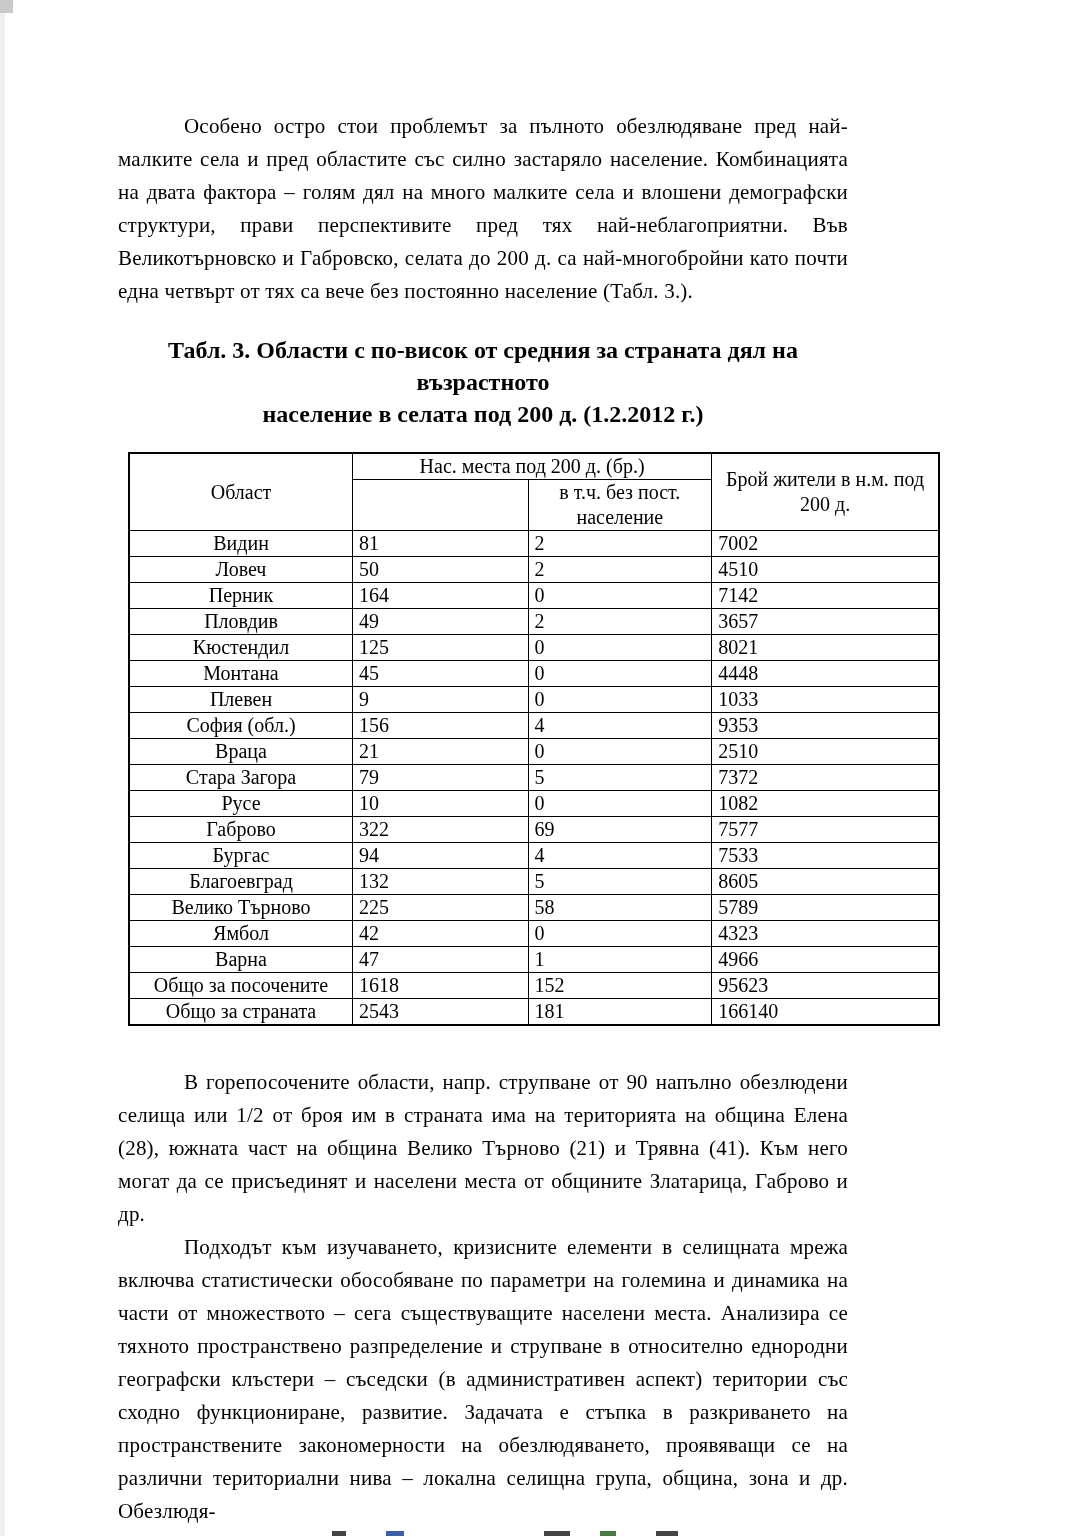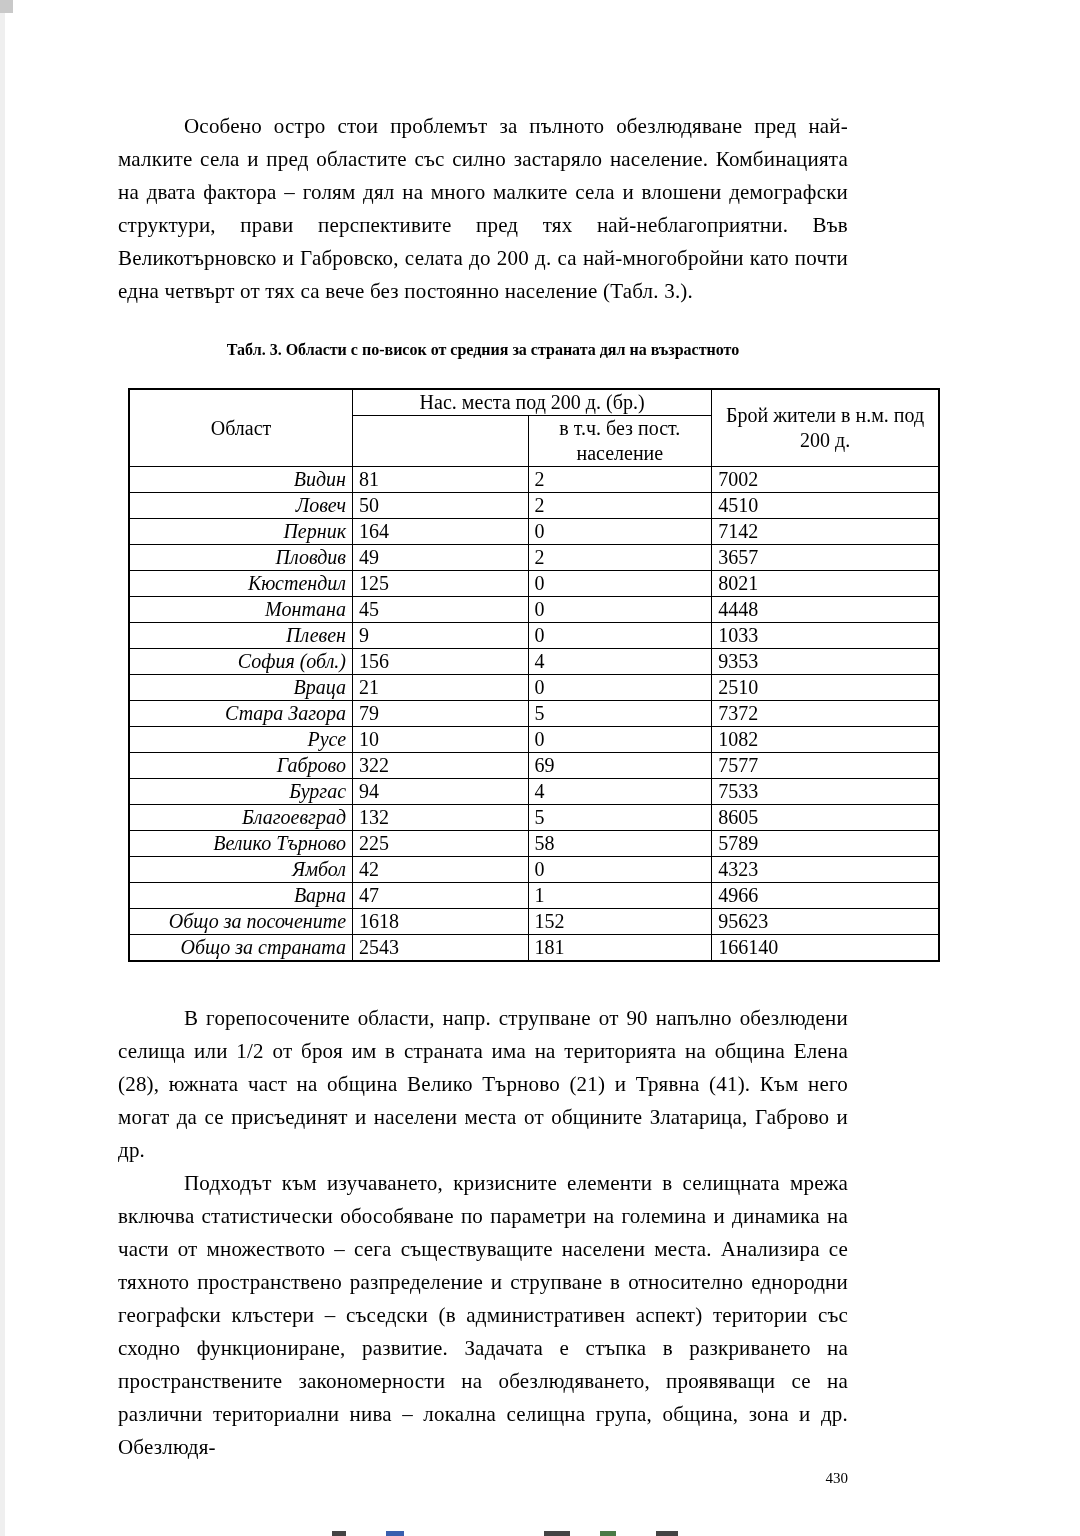--- a/index.html
+++ b/index.html
@@ -22,39 +22,39 @@
     font-size: 21px;
     line-height: 33px;
     text-align: justify;
     text-indent: 66px;
     letter-spacing: 0.2px;
   }
   .caption {
     margin-top: 26px;
     text-align: center;
     font-weight: bold;
-    font-size: 16px;
+    font-size: 24px;
     line-height: 32px;
   }
   .table-wrap { margin: 22px 0 0 10px; }
   table.data-table {
     border-collapse: collapse;
     width: 812px;
     font-size: 20px;
     border: 2px solid #000;
   }
   table.data-table td {
     border: 1px solid #000;
     padding: 0 6px;
     line-height: 25px;
     vertical-align: middle;
   }
   td.hdr { text-align: center; }
   td.hdr-tall { text-align: center; line-height: 24px; }
-  td.tl { text-align: right; padding-left: 9px; font-style: italic; }
+  td.tl { text-align: center; padding-left: 9px; }
   td.tc { }
   .after-table { margin-top: 40px; }
   .page-number {
     text-align: right;
     font-size: 15px;
     line-height: 28px;
   }
   
   .edge-left {
     position: absolute; left: 0; top: 0; width: 5px; height: 1536px;
@@ -79,20 +79,21 @@
 </style>
 </head>
 <body>
 
 <div class="page">
 
   <p class="body-par">Особено остро стои проблемът за пълното обезлюдяване пред най-малките села и пред областите със силно застаряло население. Комбинацията на двата фактора – голям дял на много малките села и влошени демографски структури, прави перспективите пред тях най-неблагоприятни. Във Великотърновско и Габровско, селата до 200 д. са най-многобройни като почти една четвърт от тях са вече без постоянно население (Табл. 3.).</p>
 
   <div class="caption">
     <div>Табл. 3. Области с по-висок от средния за страната дял на възрастното</div>
+    <div>население в селата под 200 д. (1.2.2012 г.)</div>
   </div>
 
   <div class="table-wrap">
     <table class="data-table">
       <colgroup>
         <col style="width:224px">
         <col style="width:176px">
         <col style="width:184px">
         <col style="width:228px">
       </colgroup>

